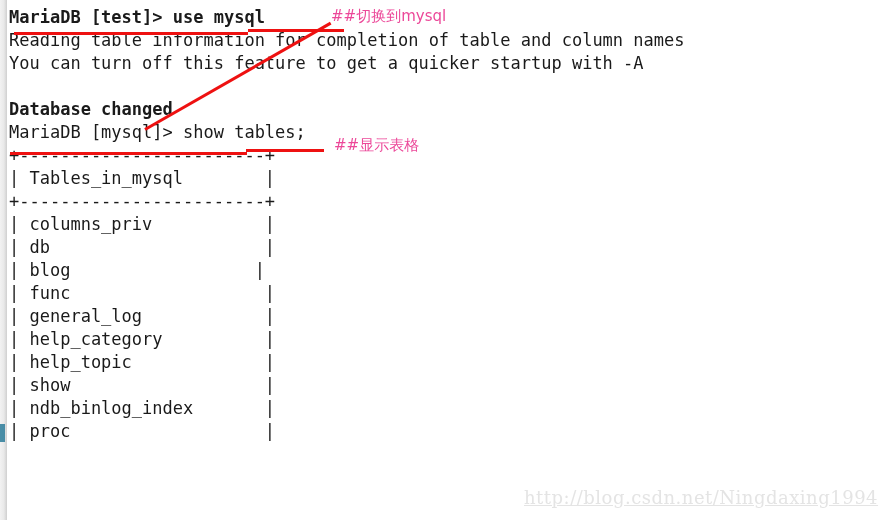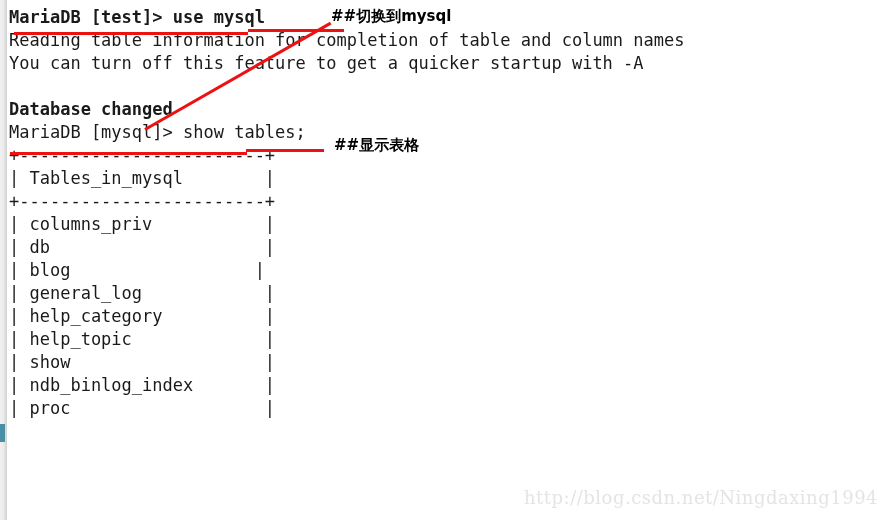--- a/index.html
+++ b/index.html
@@ -68,23 +68,23 @@
     white-space: pre;
     letter-spacing: 0px;
     font-weight: 700;
   }
   .line.thin { font-weight: 500; }
   .line.blank { color: transparent; }
 
   
   .annot {
     position: absolute;
-    color: #000000;
+    color: #ec4899;
     font-family: "DejaVu Sans", "Liberation Sans", sans-serif;
-    font-weight: 700;
+    font-weight: 400;
     font-size: 15px;
     white-space: nowrap;
   }
   #annot-use { left: 331px; top: 7px; }
   #annot-show { left: 334px; top: 136px; }
 
   .rule {
     position: absolute;
     background: #ee1111;
     height: 3px;
@@ -108,20 +108,21 @@
   
   .watermark {
     position: absolute;
     left: 524px;
     top: 487px;
     font-family: "DejaVu Serif", "Liberation Serif", serif;
     font-size: 18px;
     color: #e4e4e4;
     letter-spacing: 0.5px;
     white-space: nowrap;
+    text-decoration: underline;
   }
 </style>
 </head>
 <body>
 
 <div id="screen">
 
   <div class="edge-scrollbar-left">
     <div class="edge-scrollbar-left-thumb"></div>
   </div>
@@ -132,20 +133,21 @@
     <div class="line thin">You can turn off this feature to get a quicker startup with -A</div>
     <div class="line blank"></div>
     <div class="line">Database changed</div>
     <div class="line thin">MariaDB [mysql]&gt; show tables;</div>
     <div class="line thin">+------------------------+</div>
     <div class="line thin">| Tables_in_mysql        |</div>
     <div class="line thin">+------------------------+</div>
     <div class="line thin">| columns_priv           |</div>
     <div class="line thin">| db                     |</div>
     <div class="line thin">| blog                  |</div>
+    <div class="line thin">| func                   |</div>
     <div class="line thin">| general_log            |</div>
     <div class="line thin">| help_category          |</div>
     <div class="line thin">| help_topic             |</div>
     <div class="line thin">| show                   |</div>
     <div class="line thin">| ndb_binlog_index       |</div>
     <div class="line thin">| proc                   |</div>
   </div>
 
   <div class="rule" id="underline-use-a"></div>
   <div class="rule" id="underline-use-b"></div>

